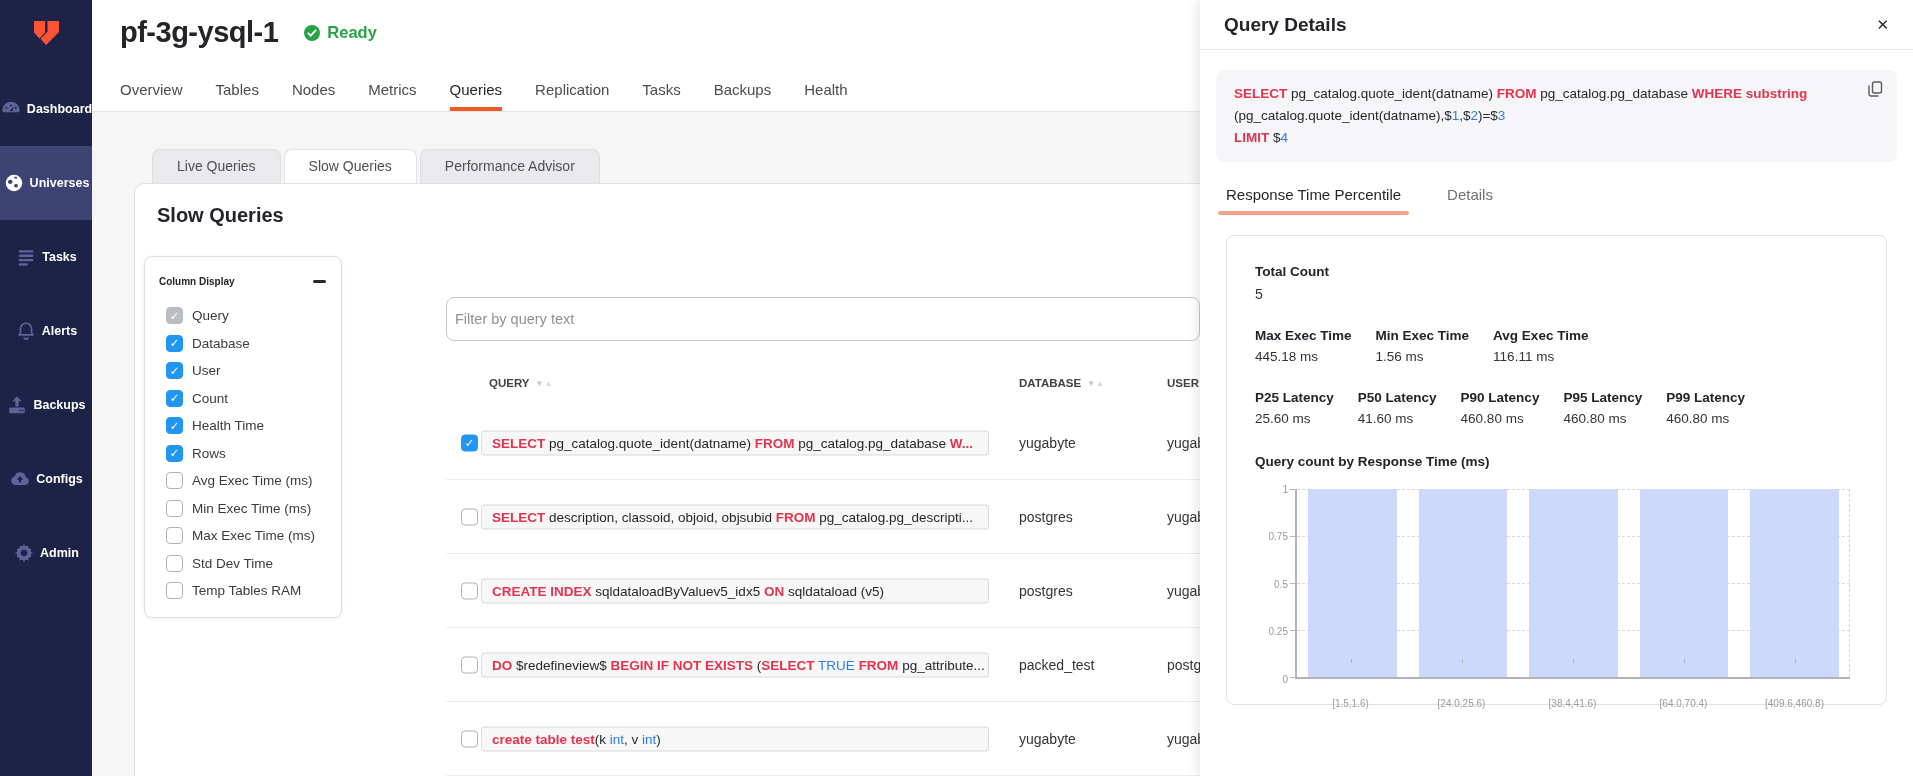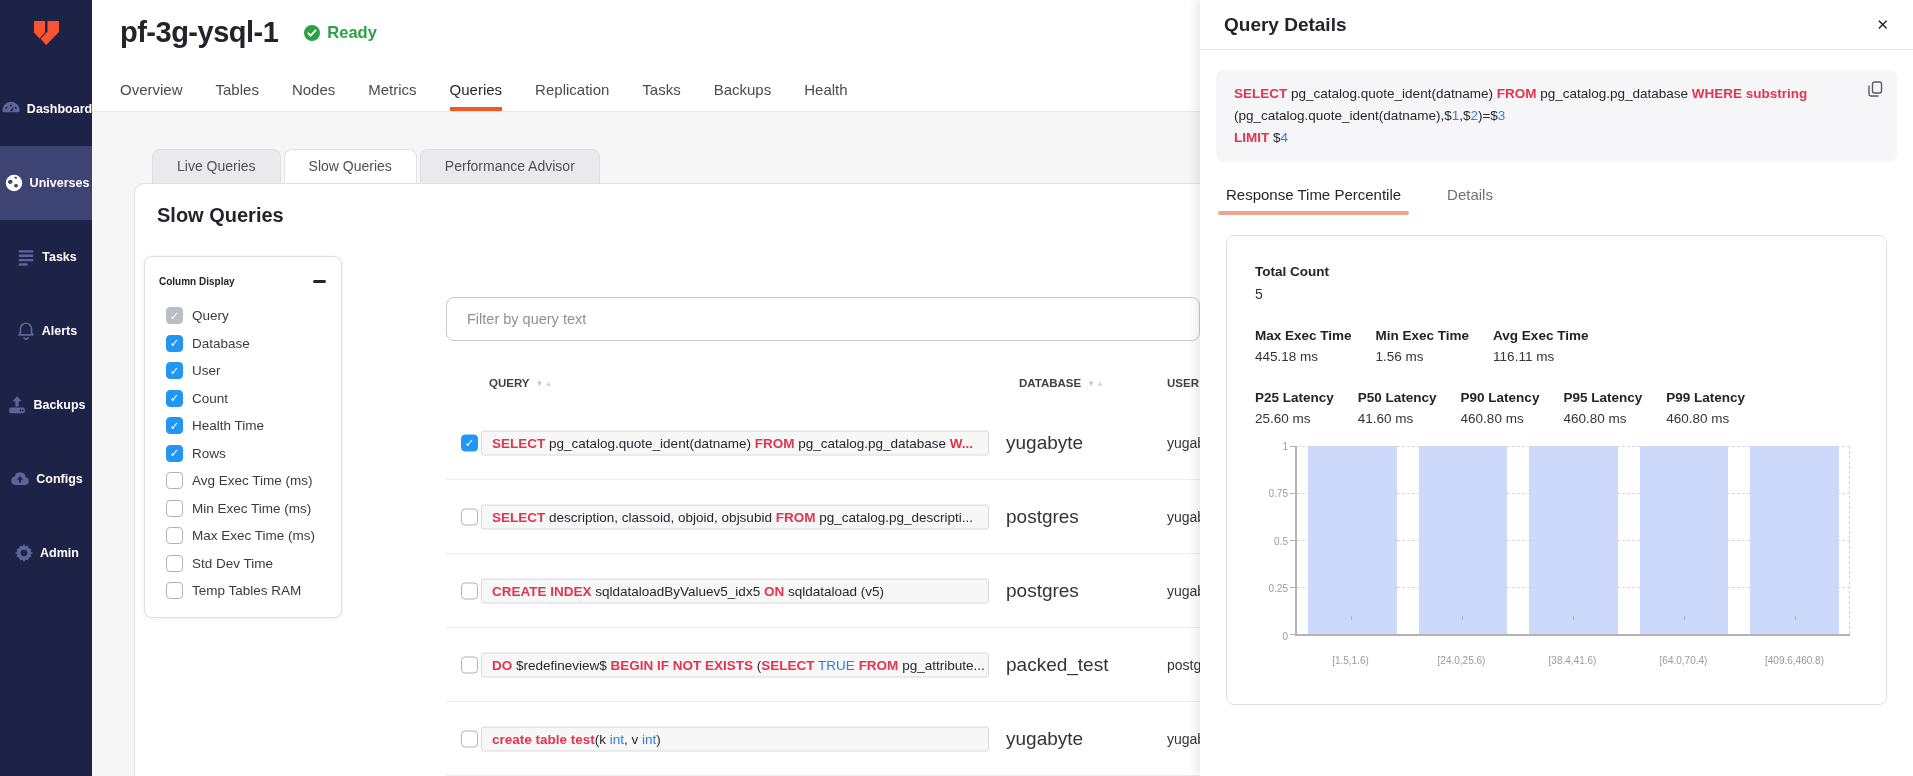--- a/index.html
+++ b/index.html
@@ -40,31 +40,31 @@
   .minus-btn { width:16px; height:16px; display:flex; align-items:center; justify-content:center; cursor:pointer; }
   .minus-bar { width:13px; height:3px; background:#26262e; border-radius:2px; }
   .cc-options { margin-top:13px; padding-left:7px; }
   .cc-option { display:flex; align-items:center; gap:9px; height:27.5px; font-size:13.5px; color:#3a3a42; }
 
   .cb { width:17px; height:17px; border-radius:4px; border:1.5px solid #b2b2bb; background:#fff; flex:0 0 auto; display:flex; align-items:center; justify-content:center; font-size:11.5px; font-weight:bold; color:#fff; cursor:pointer; }
   .cb.checked { background:#2196f3; border-color:#2196f3; }
   .cb.checked.disabled { background:#b9bdc4; border-color:#b9bdc4; cursor:default; }
 
   .table-area { position:absolute; left:311px; top:113px; right:0; bottom:0; overflow:hidden; }
-  .filter-input { width:100%; height:44px; border:1px solid #c7c7cd; border-radius:8px; padding:0 20px; font-size:14.5px; color:#333; font-family:inherit; background:#fff; outline:none; }
+  .filter-input { width:100%; height:44px; border:1px solid #c7c7cd; border-radius:8px; padding:0 8px; font-size:14.5px; color:#333; font-family:inherit; background:#fff; outline:none; }
   .filter-input::placeholder { color:#8f8f97; }
   .thead { position:relative; margin-top:36px; height:16px; font-size:11.5px; font-weight:bold; color:#3f3f48; }
   .th { position:absolute; top:0; white-space:nowrap; cursor:pointer; }
   .sorts { font-size:8px; letter-spacing:1px; margin-left:6px; vertical-align:1px; }
   .sort-d { color:#c3c3ca; } .sort-a { color:#d7d7dd; }
   .trows { margin-top:13px; }
   .t-row { position:relative; height:74px; border-bottom:1px solid #ededf0; }
   .row-cb { position:absolute; left:15px; top:50%; transform:translateY(-50%); }
   .chip { position:absolute; left:35px; top:50%; transform:translateY(-50%); width:508px; padding:4px 10px; background:#f7f7f8; border:1px solid #d8d8de; border-radius:3px; font-size:13.5px; white-space:nowrap; overflow:hidden; color:#26262e; cursor:pointer; }
-  .cell-db { position:absolute; left:560px; top:50%; transform:translateY(-50%); font-size:19px; }
+  .cell-db { position:absolute; left:573px; top:50%; transform:translateY(-50%); font-size:14px; }
   .cell-user { position:absolute; left:721px; top:50%; transform:translateY(-50%); font-size:14px; white-space:nowrap; }
 
   .sql-kw { color:#e4344e; font-weight:bold; }
   .sql-num { color:#2b7de9; }
 
   
   .right-panel { position:absolute; right:0; top:0; bottom:0; width:713px; background:#fff; box-shadow:-3px 0 10px rgba(0,0,0,.10); z-index:20; }
   .qd-header { height:50px; display:flex; align-items:center; justify-content:space-between; padding:0 24px; border-bottom:1px solid #e8e8ea; }
   .qd-title { font-size:19px; font-weight:bold; color:#23232b; }
   .close-btn { font-size:15px; font-weight:bold; color:#26262e; cursor:pointer; }
@@ -367,20 +367,21 @@
           </div>
           <div class="stat-block">
             <div class="stat-label">P95 Latency</div>
             <div class="stat-value">460.80 ms</div>
           </div>
           <div class="stat-block">
             <div class="stat-label">P99 Latency</div>
             <div class="stat-value">460.80 ms</div>
           </div>
         </div>
+      <div class="chart-title">Query count by Response Time (ms)</div>
       <div class="chart">
         <div class="ylabels" id="ylabels">
             <div class="ylab" style="top: 100%;">0</div>
             <div class="ylab" style="top: 75%;">0.25</div>
             <div class="ylab" style="top: 50%;">0.5</div>
             <div class="ylab" style="top: 25%;">0.75</div>
             <div class="ylab" style="top: 0%;">1</div>
           </div>
         <div class="plot" id="plot">
             <div class="plot-rborder"></div>

